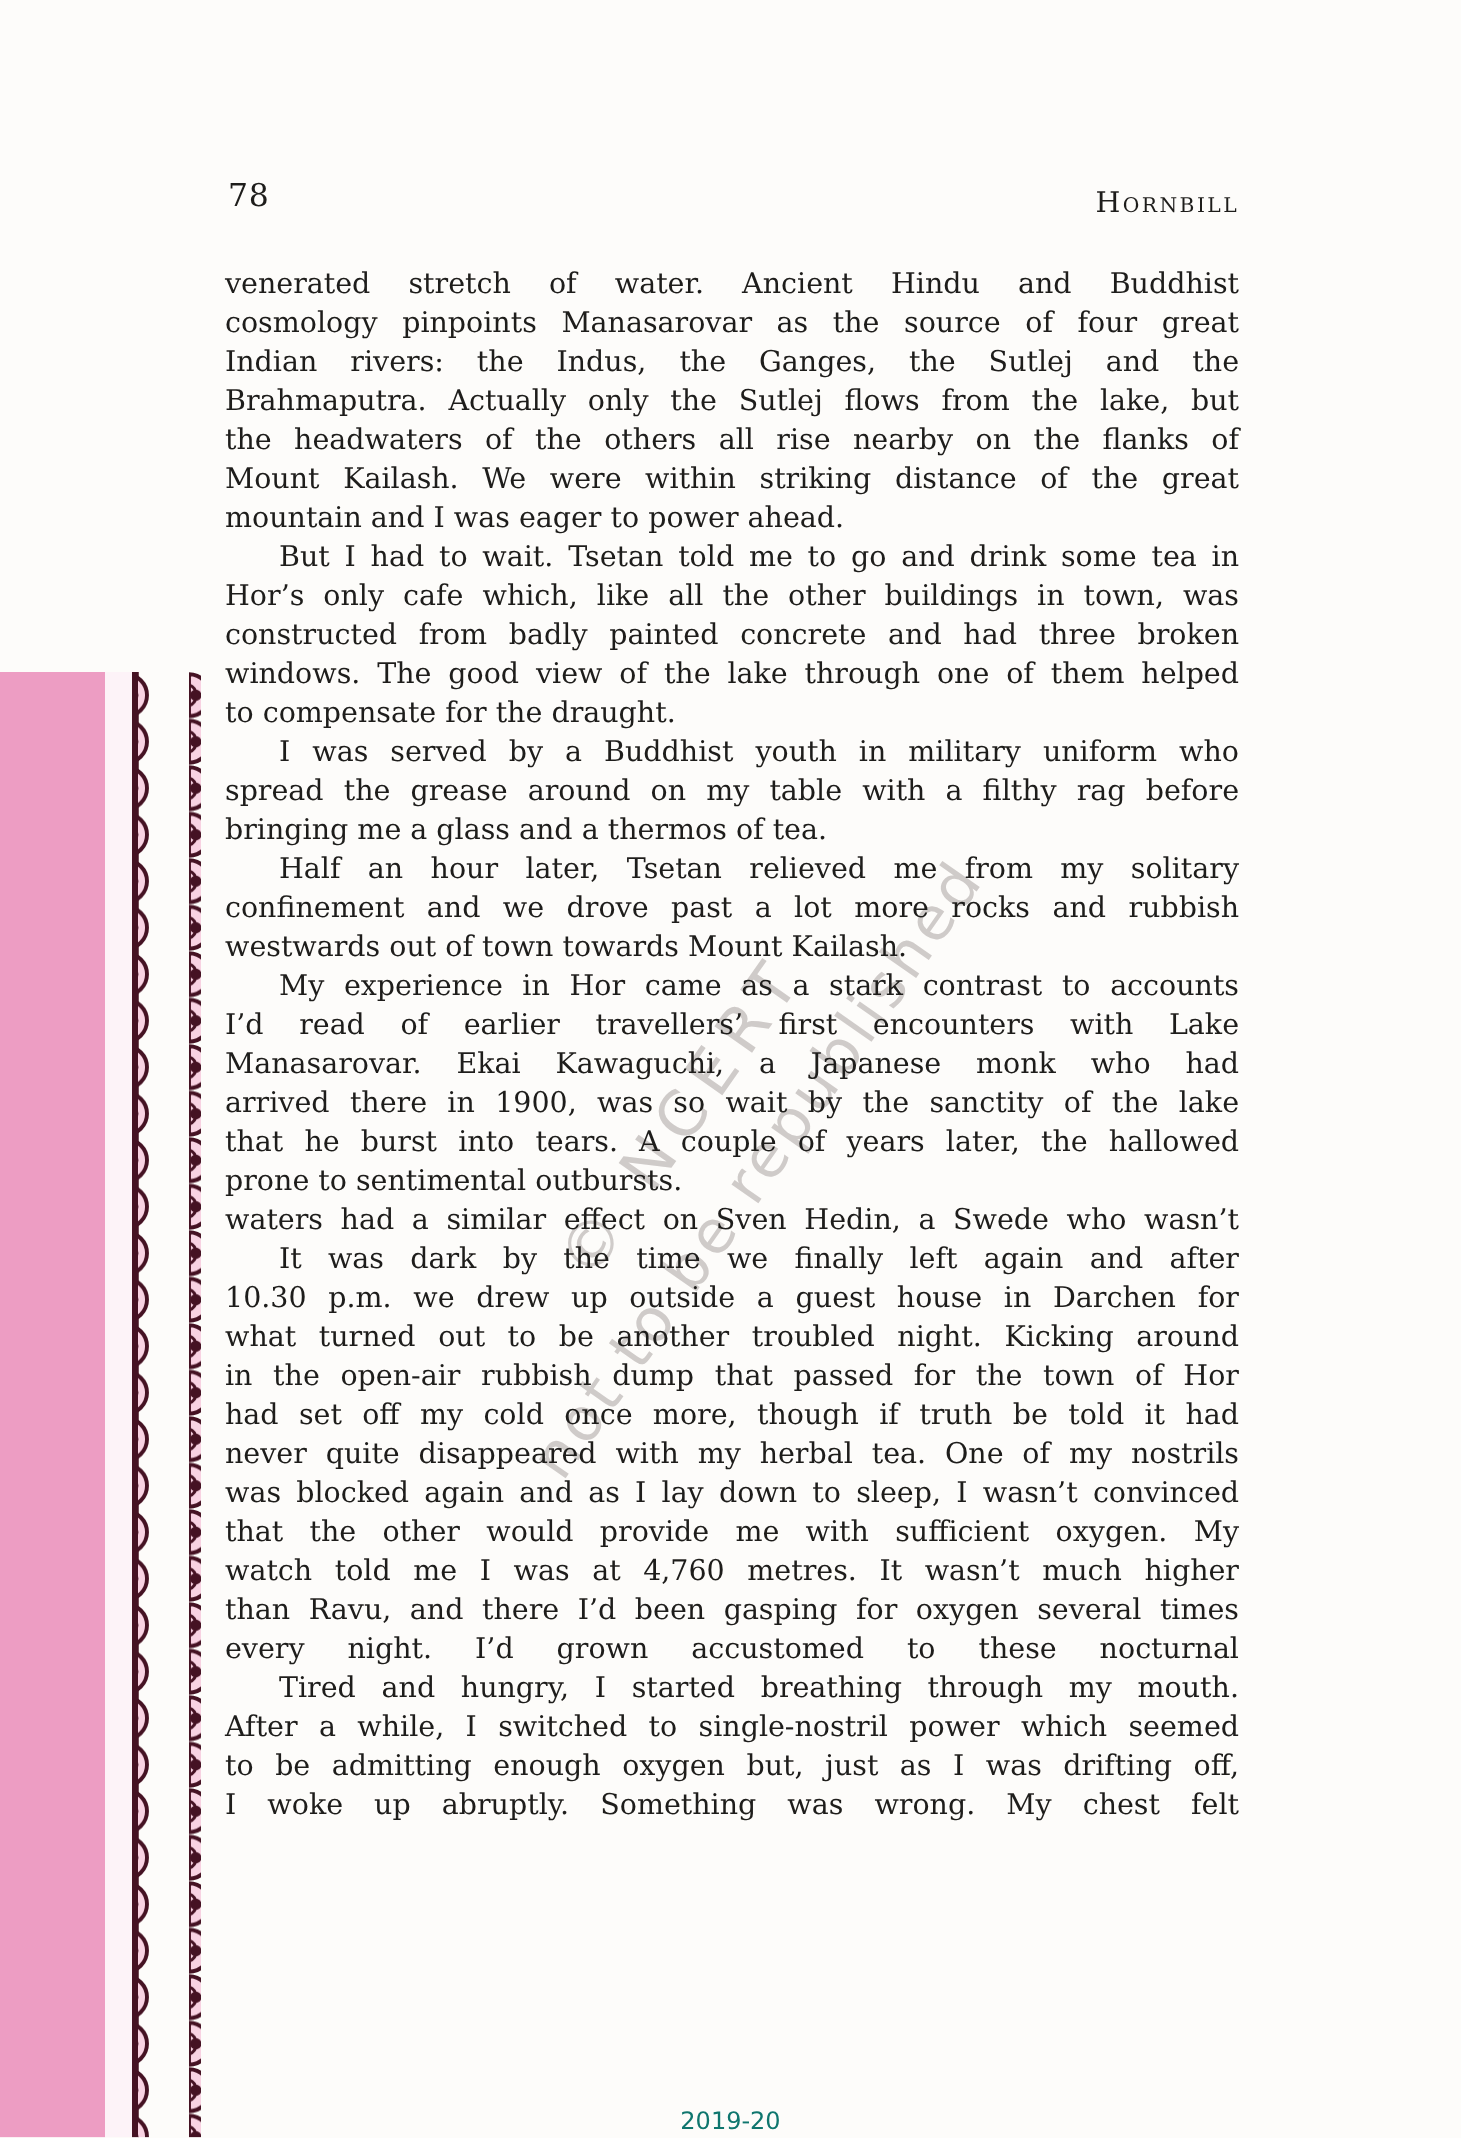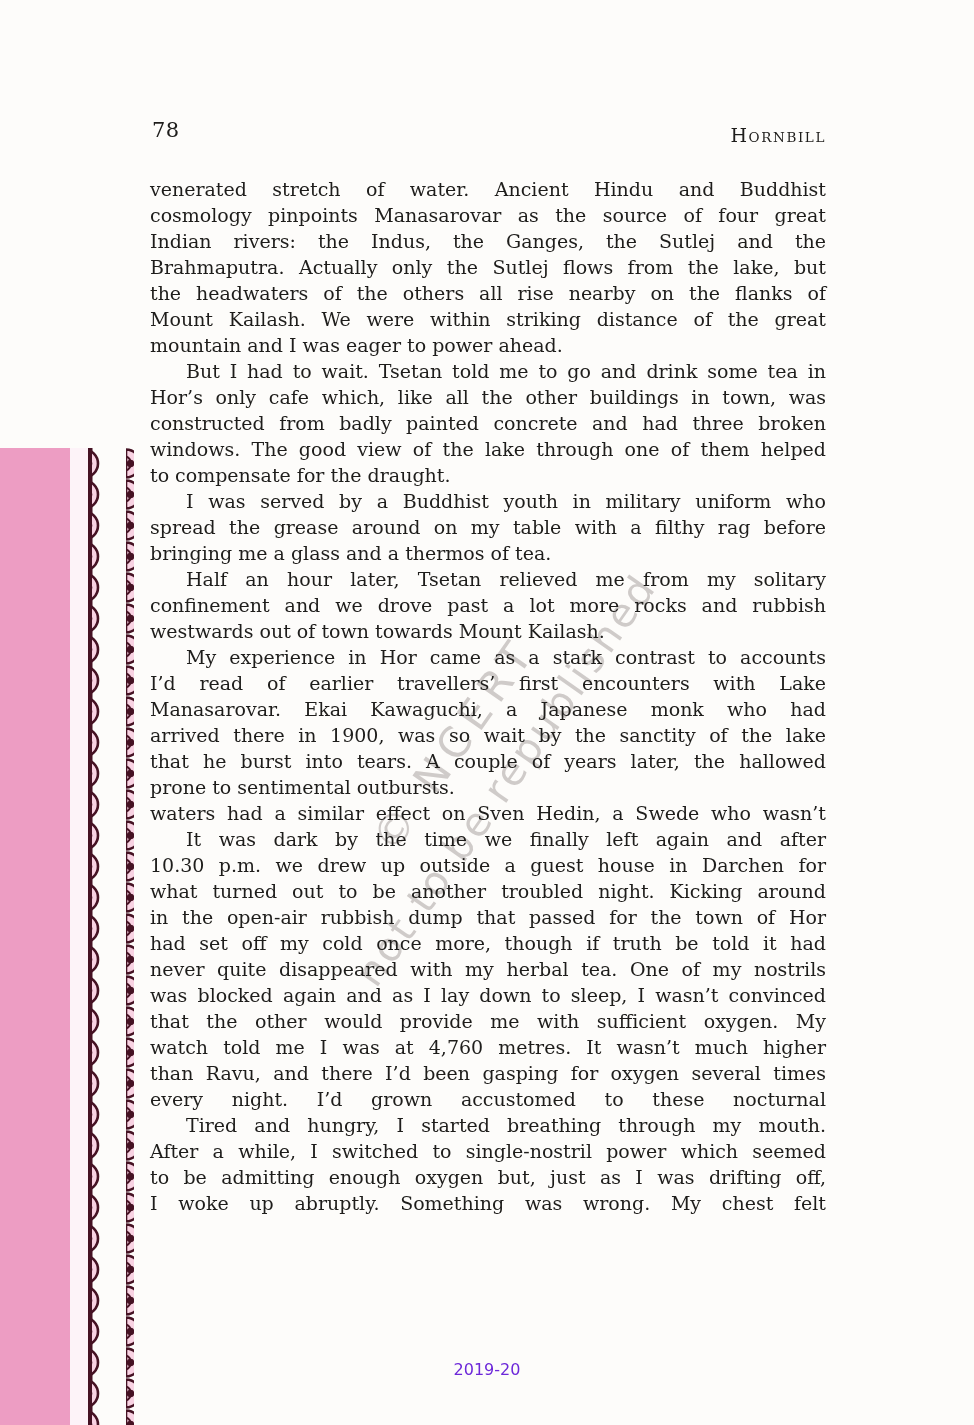--- a/index.html
+++ b/index.html
@@ -55,23 +55,23 @@
   
   .lace-border{position:absolute;left:0;top:448px;z-index:0;}
   .lace-border .band{fill:var(--band);}
   .lace-border .gapstrip{fill:var(--gapstrip);}
   .lace-border .rulebar{fill:var(--rule);}
   .sc-outer{fill:var(--lace-fill);stroke:var(--rule);stroke-width:2.6;}
   .sc-inner{fill:none;stroke:var(--rule);stroke-width:2;}
   .sc-dot{fill:var(--rule);}
   
   .footer-year{
-    position:absolute;left:0;top:1360px;width:974px;
+    position:absolute;left:0;top:1404px;width:974px;
     text-align:center;
-    font-family:"DejaVu Sans", sans-serif;font-size:16px;color:#6d28d9;
+    font-family:"DejaVu Sans", sans-serif;font-size:16px;color:#0f766e;
   }
 </style>
 </head>
 <body>
 
 <span class="page-number">78</span>
 <span class="book-title">HORNBILL</span>
 
 <div class="watermark">
   <span class="wm-line1">© NCERT</span>

